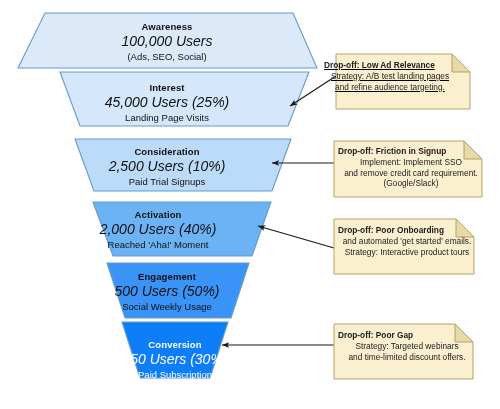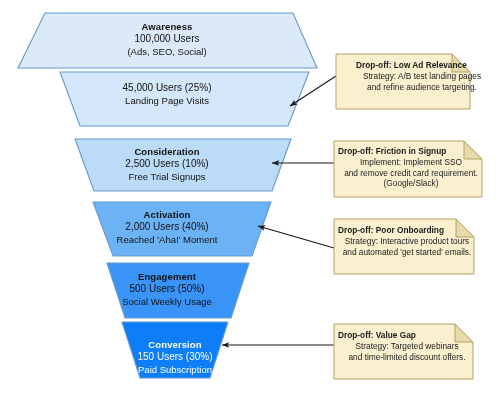--- a/index.html
+++ b/index.html
@@ -13,21 +13,21 @@
   #canvas{position:absolute;left:0;top:0;width:500px;height:409px;}
   svg.layer{position:absolute;left:0;top:0;width:500px;height:409px;}
 
   .stage-label{
     position:absolute;
     text-align:center;
     line-height:1.28;
     pointer-events:none;
   }
   .stage-title{font-weight:bold;font-size:9.5px;color:#111111;letter-spacing:.1px;}
-  .stage-metric{font-size:10px;color:#111111;}
+  .stage-metric{font-size:14px;color:#111111;font-style:italic;}
   .stage-desc{font-size:9.5px;color:#111111;}
   .stage-label.inverse .stage-title,
   .stage-label.inverse .stage-metric,
   .stage-label.inverse .stage-desc{color:#ffffff;}
 
   .note-text{
     position:absolute;
     pointer-events:none;
     line-height:1.30;
   }
@@ -60,31 +60,32 @@
     </g>
   </svg>
 
   <div class="stage-label" style="left:72px;top:21px;width:190px;">
     <div class="stage-title">Awareness</div>
     <div class="stage-metric">100,000 Users</div>
     <div class="stage-desc">(Ads, SEO, Social)</div>
   </div>
 
   <div class="stage-label" style="left:72px;top:82px;width:190px;">
+    <div class="stage-title">Interest</div>
     <div class="stage-metric">45,000 Users (25%)</div>
     <div class="stage-desc">Landing Page Visits</div>
   </div>
 
   <div class="stage-label" style="left:72px;top:146px;width:190px;">
     <div class="stage-title">Consideration</div>
     <div class="stage-metric">2,500 Users (10%)</div>
-    <div class="stage-desc">Free Trial Signups</div>
+    <div class="stage-desc">Paid Trial Signups</div>
   </div>
 
-  <div class="stage-label" style="left:72px;top:209px;width:190px;">
+  <div class="stage-label" style="left:63px;top:209px;width:190px;">
     <div class="stage-title">Activation</div>
     <div class="stage-metric">2,000 Users (40%)</div>
     <div class="stage-desc">Reached 'Aha!' Moment</div>
   </div>
 
   <div class="stage-label" style="left:72px;top:271px;width:190px;">
     <div class="stage-title">Engagement</div>
     <div class="stage-metric">500 Users (50%)</div>
     <div class="stage-desc">Social Weekly Usage</div>
   </div>
@@ -124,38 +125,38 @@
       <path d="M334,219 L456,219 L474,237 L474,274 L334,274 Z" fill="#faf0d0" stroke="#b5a169" stroke-width="1"></path>
       <path d="M456,219 L474,237 L456,237 Z" fill="#e8d9a8" stroke="#b5a169" stroke-width="1"></path>
     </g>
 
     <g>
       <path d="M334,324 L455,324 L473,342 L473,379 L334,379 Z" fill="#faf0d0" stroke="#b5a169" stroke-width="1"></path>
       <path d="M455,324 L473,342 L455,342 Z" fill="#e8d9a8" stroke="#b5a169" stroke-width="1"></path>
     </g>
   </svg>
 
-  <div class="note-text" style="left:356px;top:60px;width:132px;">
+  <div class="note-text" style="left:324px;top:60px;width:132px;text-decoration:underline;">
     <div class="note-title">Drop-off: Low Ad Relevance</div>
     <div class="note-line">Strategy: A/B test landing pages</div>
     <div class="note-line">and refine audience targeting.</div>
   </div>
 
   <div class="note-text" style="left:338px;top:146px;width:146px;">
     <div class="note-title">Drop-off: Friction in Signup</div>
     <div class="note-line">Implement: Implement SSO</div>
     <div class="note-line">and remove credit card requirement.</div>
     <div class="note-line">(Google/Slack)</div>
   </div>
 
   <div class="note-text" style="left:338px;top:225px;width:138px;">
     <div class="note-title">Drop-off: Poor Onboarding</div>
+    <div class="note-line">and automated 'get started' emails.</div>
     <div class="note-line">Strategy: Interactive product tours</div>
-    <div class="note-line">and automated 'get started' emails.</div>
   </div>
 
   <div class="note-text" style="left:338px;top:330px;width:138px;">
-    <div class="note-title">Drop-off: Value Gap</div>
+    <div class="note-title">Drop-off: Poor Gap</div>
     <div class="note-line">Strategy: Targeted webinars</div>
     <div class="note-line">and time-limited discount offers.</div>
   </div>
 
 </div>
 
 </body></html>

